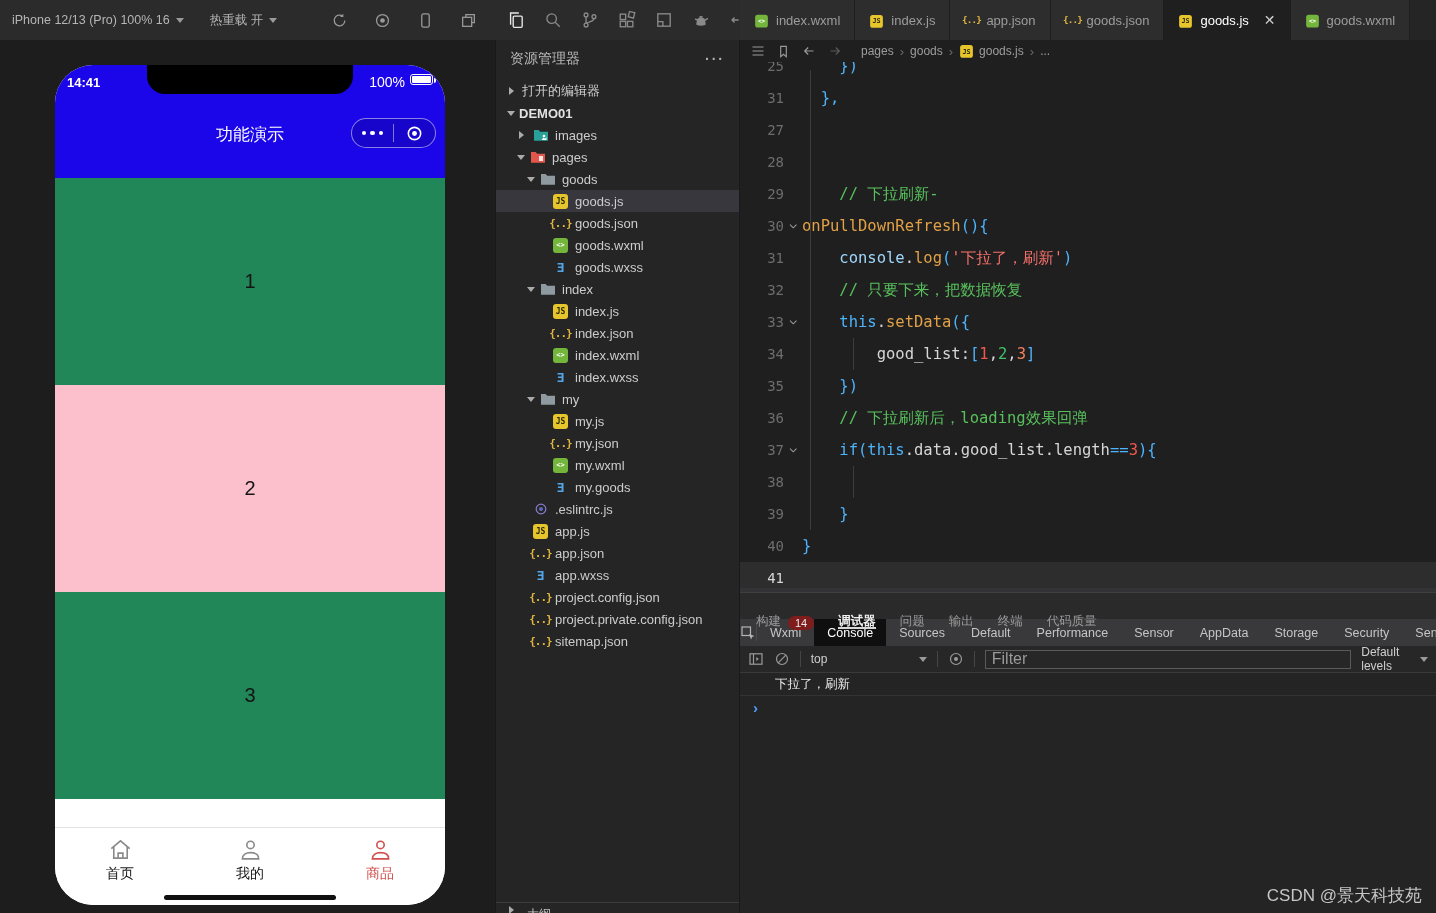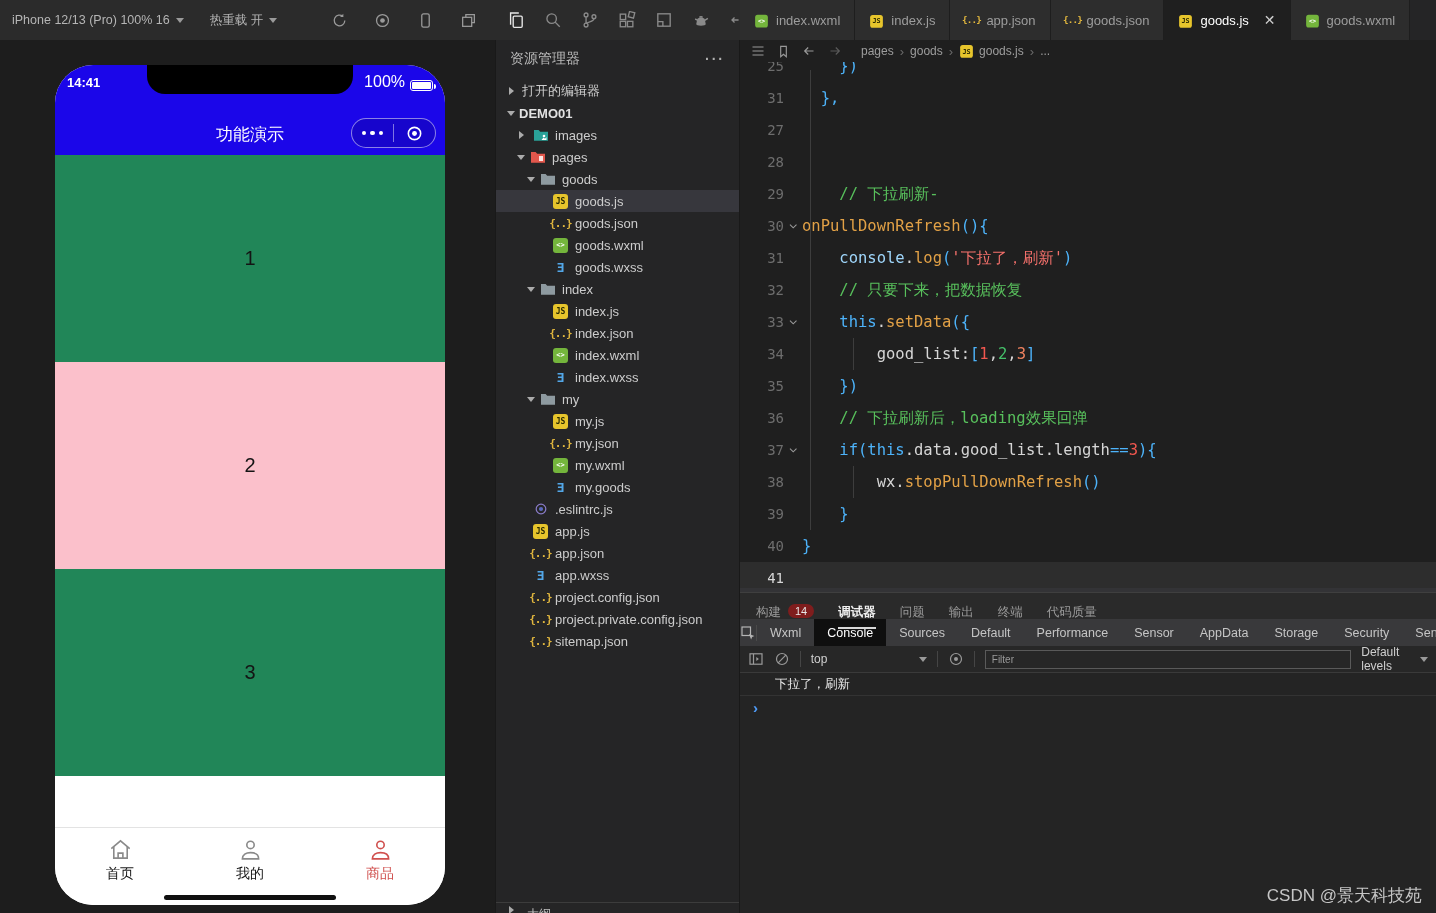--- a/index.html
+++ b/index.html
@@ -31,25 +31,25 @@
   .fic-js   { background:#e7c52c; color:#2b2b00; font-size:8px; }
   .fic-json { color:#e0b63e; font-size:11px; background:transparent; letter-spacing:-1px; }
   .fic-wxml { background:#74b53c; color:#fff; font-size:7px; }
   .fic-wxss { color:#53a7e8; font-size:13px; background:transparent; font-weight:800; }
   .fic-sm { transform:scale(.85); }
 
   
   #sim-area { position:absolute; left:0; top:40px; width:495px; height:873px; background:#1d1d1d; }
   #phone { position:absolute; left:55px; top:25px; width:390px; height:840px; background:#ffffff;
            border-radius:38px; overflow:hidden; }
-  #p-header { position:relative; height:90px; }
+  #p-header { position:relative; height:113px; }
   #notch { position:absolute; left:92px; top:0; width:206px; height:29px; background:#000; border-radius:0 0 18px 18px; z-index:3; }
   .p-status { position:absolute; left:0; right:0; top:7px; height:20px; display:flex; align-items:center; padding:0 12px; z-index:2; color:#fff; }
   .p-time { font-size:13px; font-weight:bold; }
-  .p-batt-wrap { margin-left:auto; display:flex; align-items:flex-end; gap:5px; font-size:16px; }
+  .p-batt-wrap { margin-left:auto; display:flex; align-items:flex-start; gap:5px; font-size:14px; }
   .batt { position:relative; width:23px; height:11px; border:1px solid #fff; border-radius:3px; }
   .batt::before { content:""; position:absolute; left:1px; top:1px; right:1px; bottom:1px; background:#fff; border-radius:1px; }
   .batt::after { content:""; position:absolute; right:-4px; top:2.5px; width:2.5px; height:5px; background:#fff; border-radius:0 2px 2px 0; }
   .p-title { position:absolute; left:0; right:0; top:58px; text-align:center; color:#fff; font-size:17px; z-index:2; }
   #capsule { position:absolute; right:9px; top:53px; width:85px; height:30px; border:1px solid rgba(255,255,255,.5);
              border-radius:16px; background:rgba(0,0,0,.12); display:flex; align-items:center; z-index:4; }
   .cap-dots { flex:1; display:flex; justify-content:center; gap:4px; }
   .cap-dots i { width:4.5px; height:4.5px; border-radius:50%; background:#fff; }
   .cap-div { width:1px; height:18px; background:rgba(255,255,255,.45); }
   .cap-target { flex:1; display:flex; justify-content:center; color:#fff; }
@@ -93,34 +93,34 @@
   .cl-fold { width:18px; display:flex; justify-content:center; color:#9a9a9a; flex:0 0 auto; }
   .cl-text { white-space:pre; font-family:"DejaVu Sans Mono", monospace; font-size:15.5px; }
   .t-b{color:#4db3fa} .t-o{color:#e2a146} .t-g{color:#58c05c} .t-r{color:#f4706b}
   .t-w{color:#d6d6d6} .t-v{color:#9fd6fb} .t-n1{color:#f2574f} .t-n2{color:#45c06a} .t-n3{color:#f0825f}
   .guide { position:absolute; width:1px; background:#3d3d3d; }
   #ed-bottomstrip { position:absolute; left:0; bottom:0; width:100%; height:4px; background:#333336; }
 
   
   #panel { position:absolute; left:740px; top:592px; width:696px; height:321px; background:#242424; border-top:1px solid #3f3f3f; }
   #pt-row { height:26px; background:#2a2a2a; display:flex; align-items:center; gap:24px; padding:0 16px; }
-  .ptab2 { color:#9a9a9a; font-size:12.5px; display:flex; align-items:flex-start; gap:7px; cursor:pointer; height:100%; position:relative;margin-top:22px; }
+  .ptab2 { color:#9a9a9a; font-size:12.5px; display:flex; align-items:flex-end; gap:7px; cursor:pointer; height:100%; position:relative;margin-top:22px; }
   .ptab2.active { color:#f0f0f0; font-weight:bold; }
   .ptab2.active::after { content:""; position:absolute; left:0; right:0; bottom:1px; height:2px; background:#d8d8d8; }
   .pbadge { background:#7f1d1d; color:#e8e8e8; font-size:11px; border-radius:8px; padding:1px 7px; font-weight:normal; }
   #dt-row { height:27px; background:#39393b; display:flex; align-items:center; }
   #dt-inspect { width:34px; display:flex; justify-content:center; color:#b5b5b5; border-right:1px solid #4a4a4a; height:16px; align-items:center; }
   .dtab { padding:0 13px; color:#c5c5c5; font-size:12.5px; height:100%; display:flex; align-items:center; cursor:pointer; white-space:nowrap; }
   .dtab.active { background:#0f0f0f; color:#fff; }
   #ct-row { height:27px; background:#272727; display:flex; align-items:center; gap:10px; padding:0 8px; border-bottom:1px solid #3a3a3a; color:#a8a8a8; }
   .ct-sep { width:1px; height:16px; background:#454545; }
   #ct-context { width:150px; display:flex; align-items:center; font-size:12px; color:#cfcfcf; cursor:pointer; }
   #ct-context .caret-d { margin-left:auto; }
   #filter-input { width:468px; height:19px; background:transparent; border:1px solid #5a5a5a; color:#d0d0d0;
-                  font-size:10px; padding:0 6px; outline:none; font-family:"Liberation Sans", sans-serif; }
+                  font-size:16px; padding:0 6px; outline:none; font-family:"Liberation Sans", sans-serif; }
   #filter-input::placeholder { color:#9a9a9a; }
   #ct-levels { display:flex; align-items:center; gap:6px; font-size:12px; color:#cfcfcf; cursor:pointer; }
   #console-out { }
   .log-row { height:23px; display:flex; align-items:center; padding-left:35px; color:#e8e8e8; font-size:12.5px; border-bottom:1px solid #333; font-family:"DejaVu Sans Mono","Liberation Sans",monospace; }
   #prompt-row { height:22px; display:flex; align-items:center; padding-left:13px; }
   #prompt-chevron { color:#4f9cf9; font-size:15px; font-weight:bold; }
   #watermark { position:absolute; right:14px; bottom:6px; color:#c6c6c6; font-size:17px; }
 </style>
 </head>
 <body>
@@ -633,21 +633,20 @@
           <span class="cl-fold">
             <svg width="11" height="11" viewBox="0 0 16 16" fill="none" stroke="currentColor" stroke-width="1.2">
               <path d="M3 5.5l5 5 5-5" stroke-width="1.6" transform="scale(.95)"></path>
             </svg>
           </span>
           <span class="cl-text"><span class="t-w">    </span><span class="t-b">if(</span><span class="t-b">this</span><span class="t-w">.data.good_list.length</span><span class="t-b">==</span><span class="t-n1">3</span><span class="t-b">){</span></span>
         </div>
         <div class="cl">
           <span class="cl-num">38</span>
           <span class="cl-fold"></span>
-          <span class="cl-text"><span class="t-w">        </span><span class="t-w">wx</span><span class="t-w">.</span><span class="t-o">stopPullDownRefresh</span><span class="t-b">()</span></span>
         </div>
         <div class="cl">
           <span class="cl-num">39</span>
           <span class="cl-fold"></span>
           <span class="cl-text"><span class="t-b">    }</span></span>
         </div>
         <div class="cl">
           <span class="cl-num">40</span>
           <span class="cl-fold"></span>
           <span class="cl-text"><span class="t-b">}</span></span>

